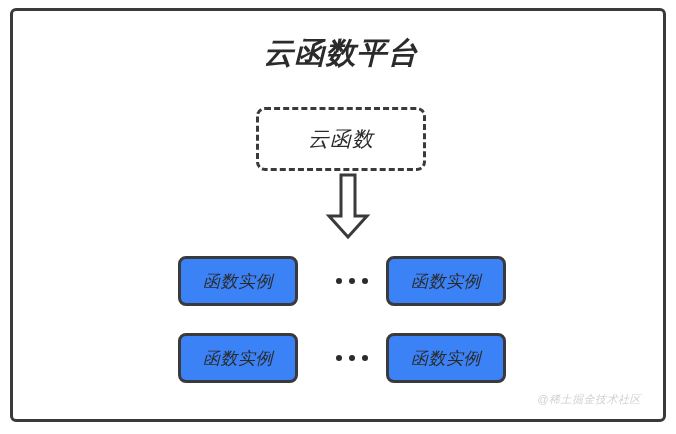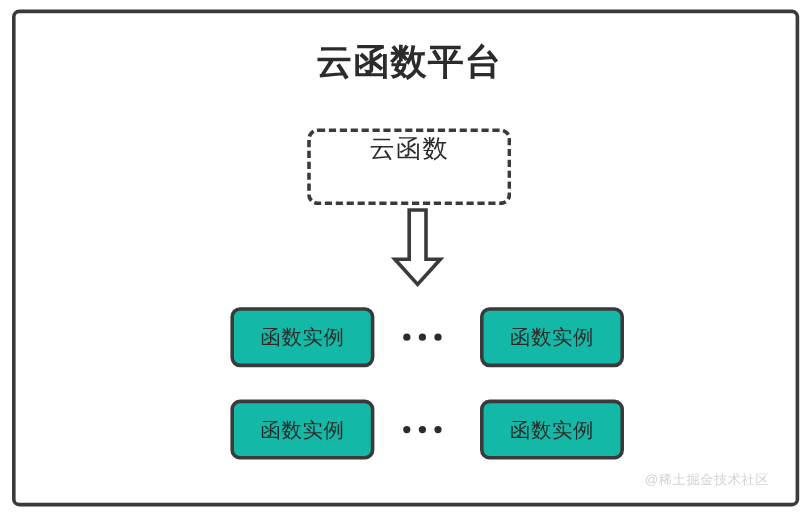--- a/index.html
+++ b/index.html
@@ -28,20 +28,21 @@
   .platform-frame {
     position: absolute;
     left: 10px;
     top: 8px;
     width: 656px;
     height: 414px;
     box-sizing: border-box;
     border: 3px solid #3a3a3c;
     border-radius: 6px;
     background: #ffffff;
+    font-style: italic;
   }
 
   
   .platform-title {
     position: absolute;
     left: 0;
     top: 24px;
     width: 656px;
     text-align: center;
     font-size: 30px;
@@ -57,20 +58,21 @@
     position: absolute;
     left: 243px;
     top: 96px;
     width: 170px;
     height: 64px;
     box-sizing: border-box;
     border: 3px dashed #3a3a3c;
     border-radius: 9px;
     background: #ffffff;
     display: flex;
+    align-items: center;
     justify-content: center;
   }
   .function-box-label {
     font-size: 21px;
     color: #2b2b2b;
     letter-spacing: 1px;
     white-space: nowrap;
   }
 
   
@@ -93,25 +95,24 @@
   .instance-row.row-1 { top: 322px; }
 
   .instance-box {
     position: absolute;
     top: 0;
     width: 120px;
     height: 50px;
     box-sizing: border-box;
     border: 3px solid #3a3a3c;
     border-radius: 8px;
-    background: #14b8a6;
+    background: #3b82f6;
     display: flex;
     align-items: center;
     justify-content: center;
-    margin-left: 14px;
   }
   .instance-box.left  { left: 165px; }
   .instance-box.right { left: 373px; }
 
   .instance-label {
     font-size: 17px;
     color: #2b2b2b;
     letter-spacing: 0.5px;
     white-space: nowrap;
   }

